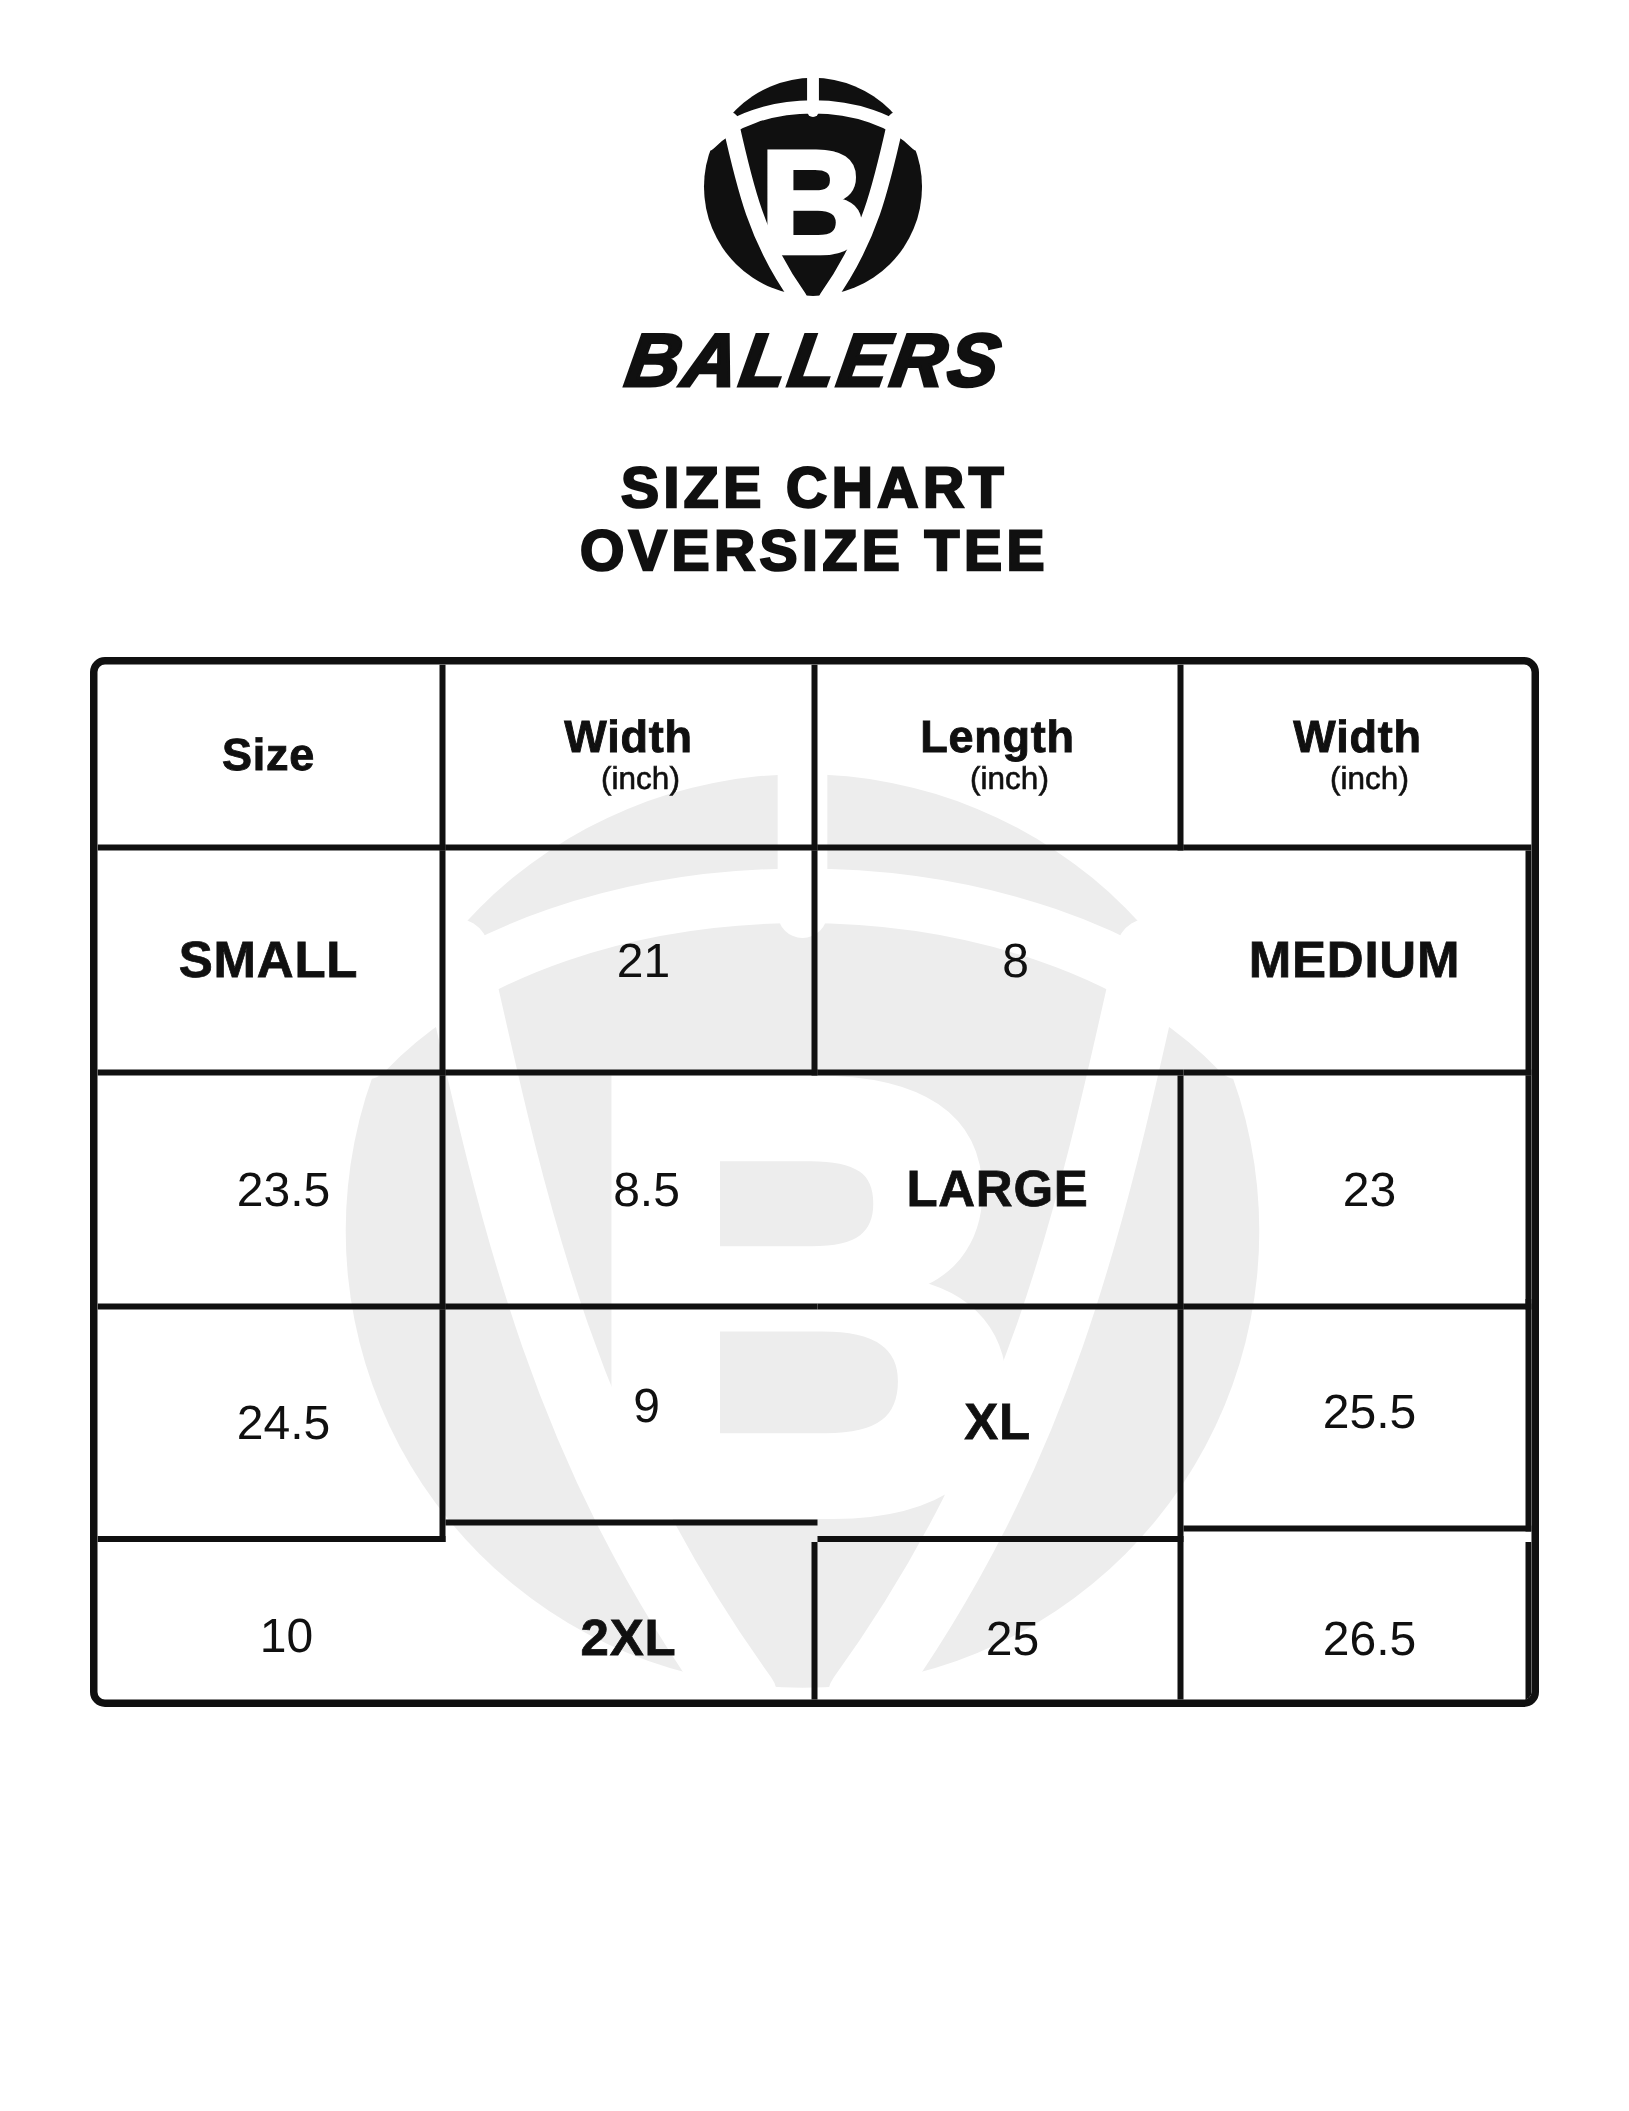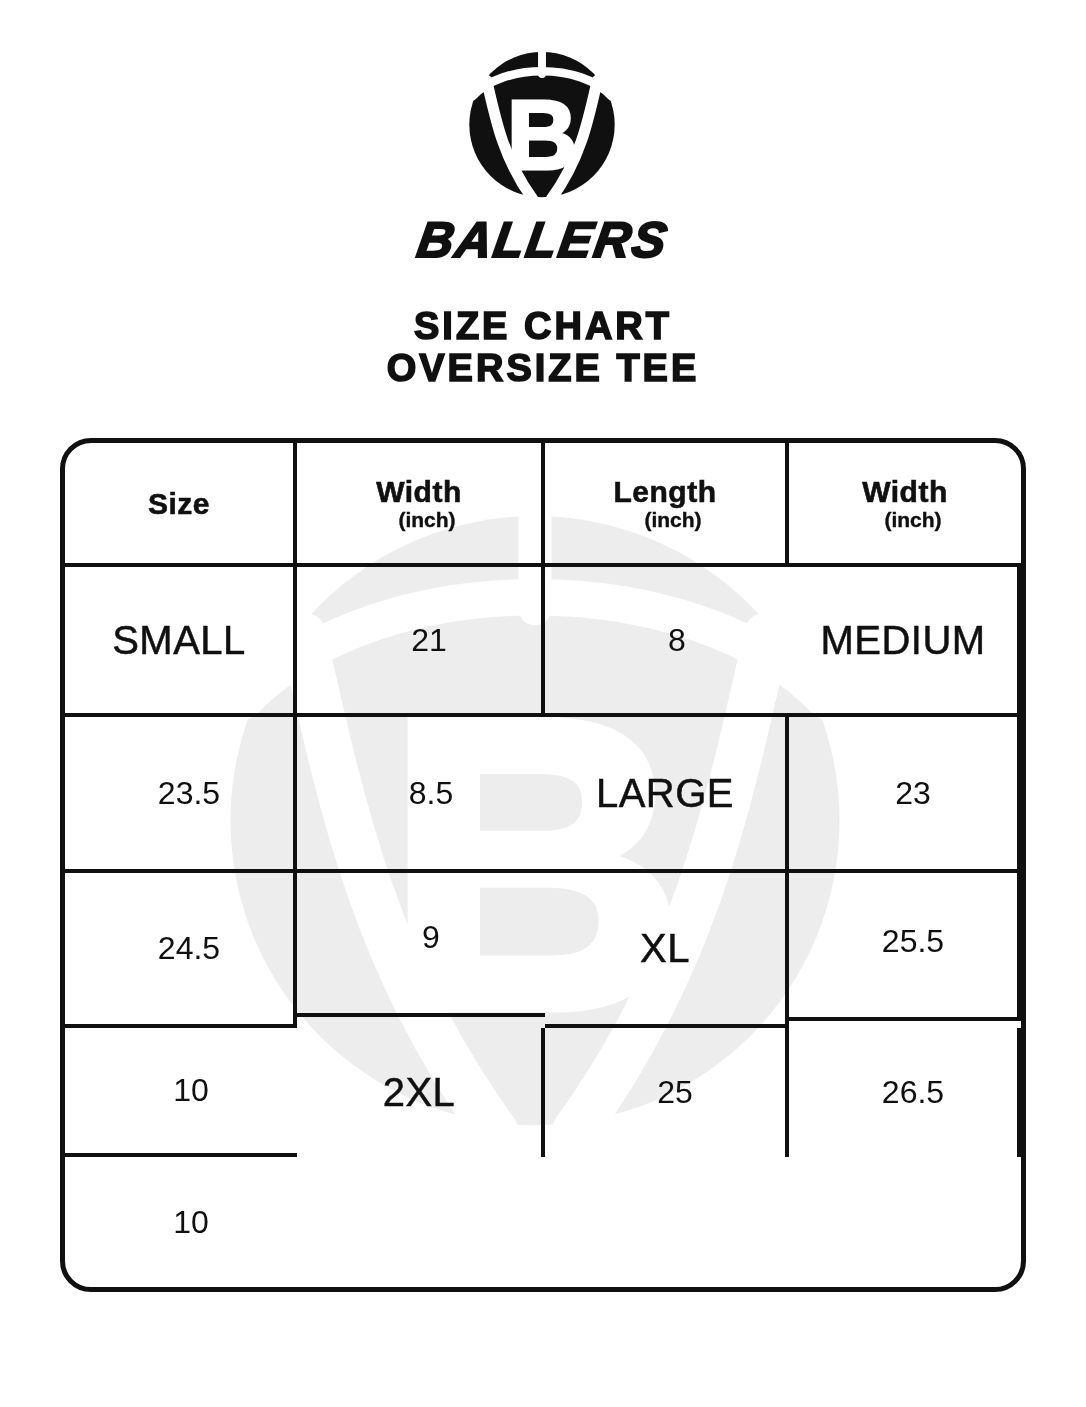--- a/index.html
+++ b/index.html
@@ -40,48 +40,48 @@
   
   .watermark{
     position:absolute;left:204px;top:483px;
     width:662px;height:662px;
     color:#ededed;
     z-index:0;
   }
   
   .size-table{
     position:absolute;left:60px;top:438px;
-    width:966px;height:854px;
+    width:966px;height:700px;
     box-sizing:border-box;
     border:5px solid #101010;
-    border-radius:31px;
+    border-radius:10px;
     overflow:hidden;
     display:grid;
     grid-template-columns:232px 248px 244px 1fr;
     grid-template-rows:124px 150px 156px 155px 129px 1fr;
     z-index:1;
     background:transparent;
   }
   .td{
     display:flex;flex-direction:column;
     align-items:center;justify-content:center;
     box-sizing:border-box;
   }
   .cr{border-right:4px solid #101010;}
   .rb{border-bottom:4px solid #101010;}
   .th-label{
     font-size:30px;font-weight:bold;letter-spacing:.5px;
     -webkit-text-stroke:.6px #101010;
   }
   .th-unit{
-    font-size:21px;font-weight:bold;margin-top:-1px;margin-left:16px;
+    font-size:21px;font-weight:normal;margin-top:-1px;margin-left:16px;
     -webkit-text-stroke:.4px #101010;
   }
   .size-label{
-    font-size:40px;font-weight:normal;letter-spacing:.5px;
+    font-size:34px;font-weight:bold;letter-spacing:.5px;
     -webkit-text-stroke:.5px #101010;
   }
   .num{font-size:32px;font-weight:normal;padding-left:20px;}
   .nudge-up{transform:translateY(-11px);}
   .nudge-up-sm{transform:translateY(-7px);}
 </style>
 </head>
 <body>
 
 <div class="page">

